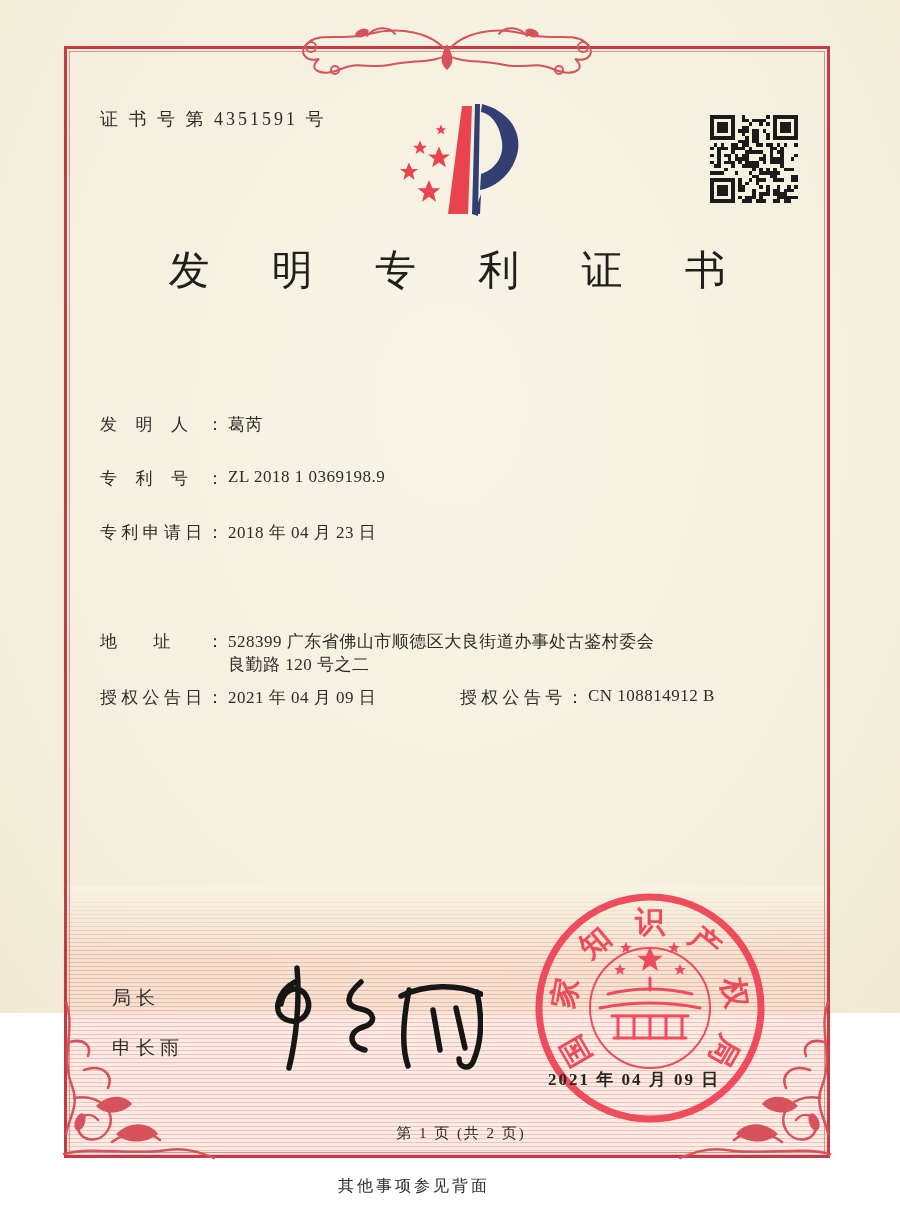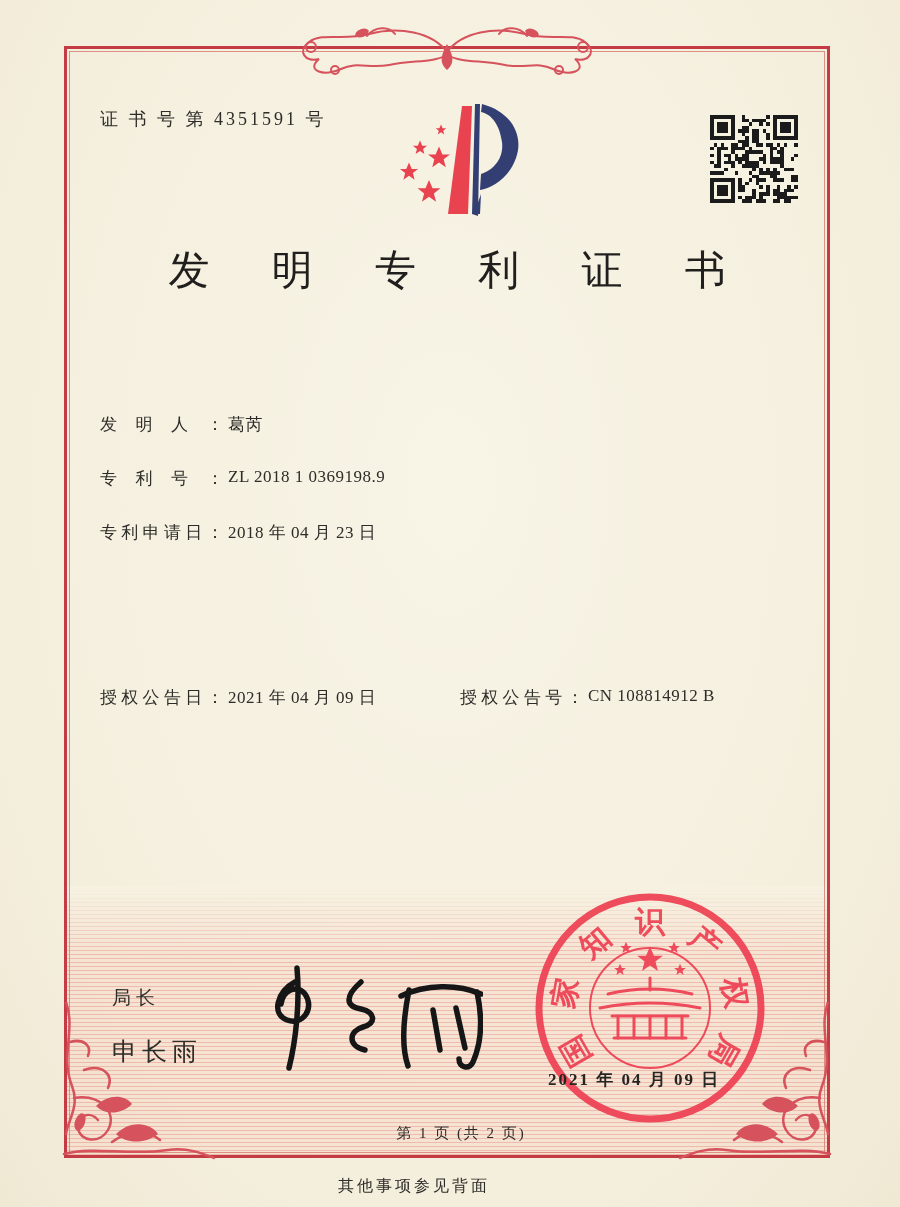--- a/index.html
+++ b/index.html
@@ -1,18 +1,18 @@
 <!DOCTYPE html>
 <html><head>
 <meta charset="utf-8">
 <style>
   * { margin:0; padding:0; box-sizing:border-box; }
   html,body { width:900px; height:1207px; overflow:hidden; }
   body { font-family:"Liberation Serif","DejaVu Serif",serif; color:#2e2c28; }
-  .page { position:relative; width:900px; height:1207px;
+  .page { position:relative; width:900px; height:1013px;
           background:#f6f2e2;
           background-image:radial-gradient(ellipse at 50% 40%, #f8f4e6 0%, #f4efdd 70%, #efe9d4 100%); }
 
   
   .frame { position:absolute; left:64px; top:46px; width:766px; height:1112px;
            border:3px solid #c43b44; z-index:2; }
   .frame-inner { position:absolute; left:2px; top:2px; right:2px; bottom:2px;
            border:1px solid #dd8e85; }
 
   
@@ -47,21 +47,21 @@
   .r0{top:358px} .r1{top:413px} .r2{top:467px} .r3{top:521px} .r4{top:576px}
   .r5{top:630px} .r6{top:686px}
   .grant-date { width:232px; }
 
   .body-text { position:absolute; left:90px; top:714px; width:730px; z-index:4;
                font-size:17px; line-height:37px; letter-spacing:0.5px; }
   .body-text p { text-indent:2.1em; }
 
   .sig-title { position:absolute; left:112px; top:965px; font-size:19px;
                letter-spacing:5px; z-index:5;margin-top:20px; }
-  .sig-name  { position:absolute; left:112px; top:1035px; font-size:25px;
+  .sig-name  { position:absolute; left:112px; top:1035px; font-size:19px;
                letter-spacing:5px; z-index:5; }
   .sig-svg   { position:absolute; left:243px; top:962px; z-index:5; }
 
   .seal { position:absolute; left:528px; top:886px; z-index:5; opacity:0.92; }
   .seal-date { position:absolute; left:548px; top:1068px; font-size:17px;
                font-weight:bold; letter-spacing:2px; color:#262522; z-index:6; }
 
   .page-info { position:absolute; left:64px; top:1124px; width:766px;
                text-align:center; font-size:15px; letter-spacing:2px; z-index:4;padding-left:28px; }
   .back-note { position:absolute; left:64px; top:1176px; width:700px;
@@ -368,20 +368,27 @@
     <span class="val">葛芮</span>
   </div>
   <div class="row r2">
     <span class="lbl">专利号：</span>
     <span class="val">ZL 2018 1 0369198.9</span>
   </div>
   <div class="row r3">
     <span class="lbl">专利申请日：</span>
     <span class="val">2018 年 04 月 23 日</span>
   </div>
+  <div class="row r5">
+    <span class="lbl">地址：</span>
+    <span class="val">
+      <span class="val2">528399 广东省佛山市顺德区大良街道办事处古鉴村委会</span>
+      <span class="val2">良勤路 120 号之二</span>
+    </span>
+  </div>
   <div class="row r6">
     <span class="lbl">授权公告日：</span>
     <span class="val grant-date">2021 年 04 月 09 日</span>
     <span class="lbl">授权公告号：</span>
     <span class="val">CN 108814912 B</span>
   </div>
 
 
   <div class="sig-title">局长</div>
   <div class="sig-name">申长雨</div>

